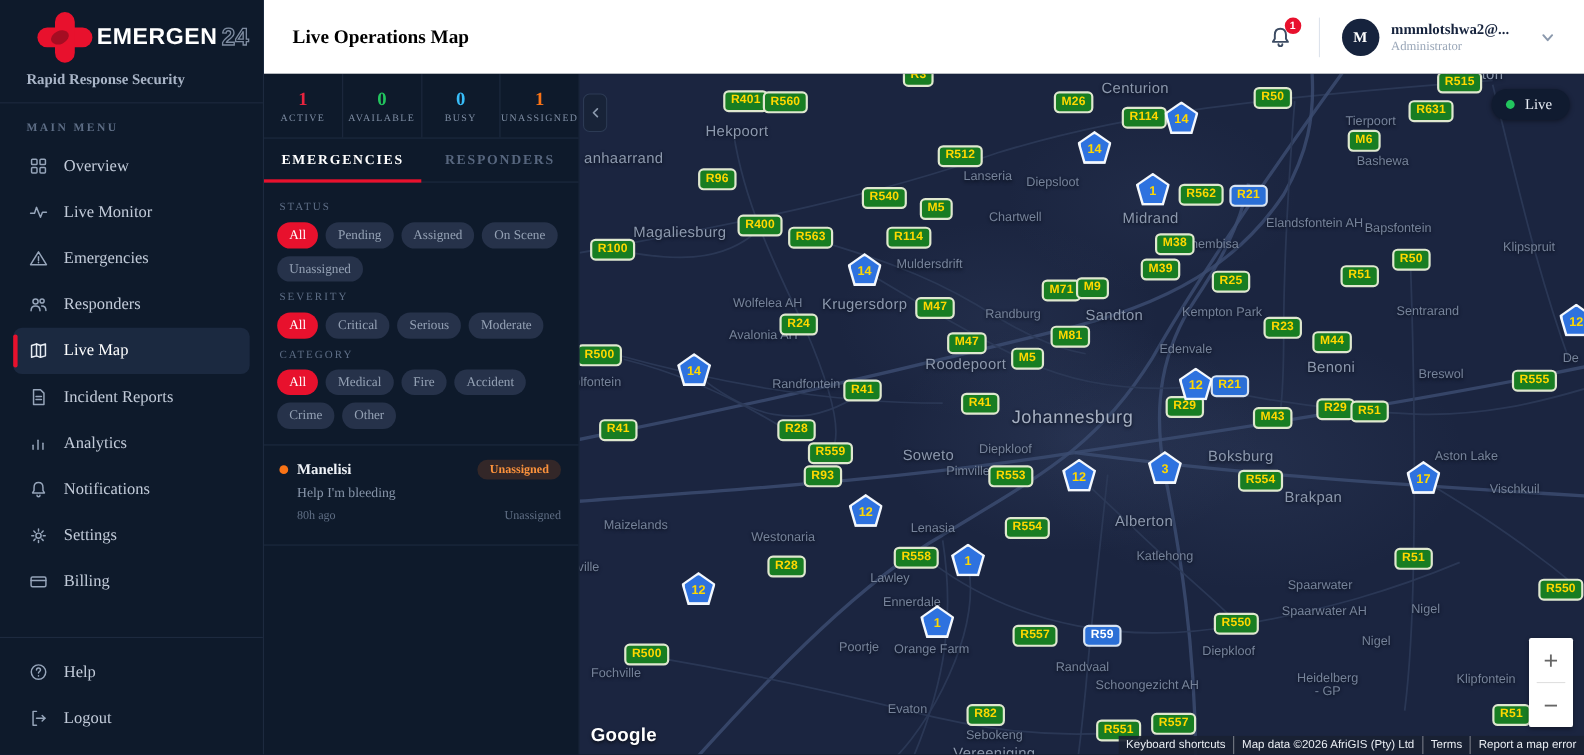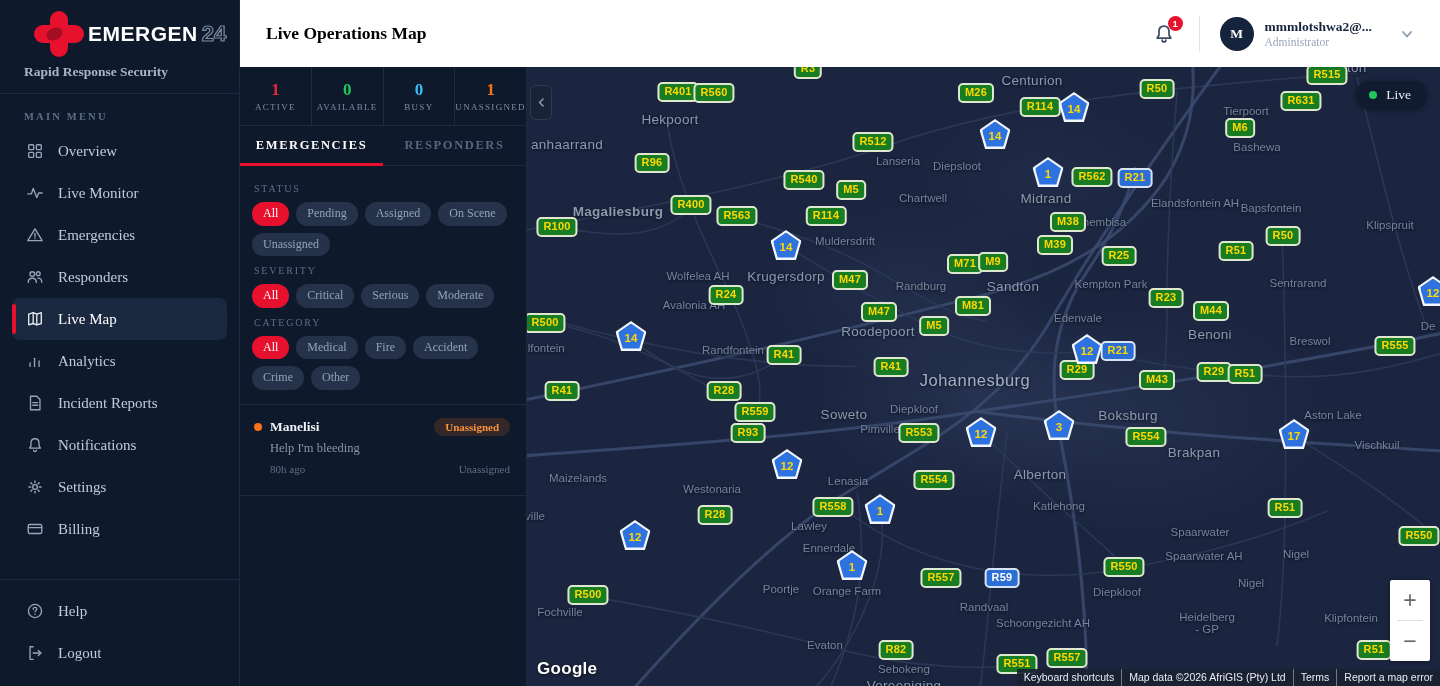--- a/index.html
+++ b/index.html
@@ -160,36 +160,36 @@
             <path d="M3 4.5 L8 3 L12 4.5 L17 3 V15 L12 16.5 L8 15 L3 16.5 Z"></path>
             <line x1="8" y1="3" x2="8" y2="15"></line>
             <line x1="12" y1="4.5" x2="12" y2="16.5"></line>
           </svg>
         </span>
         <span class="nav-label">Live Map</span>
       </div>
       <div class="nav-item">
         <span class="nav-icon">
           <svg viewBox="0 0 20 20">
+            <path d="M5 2.5 H12 L15.5 6 V17.5 H5 Z"></path>
+            <line x1="7.5" y1="9.5" x2="13" y2="9.5"></line>
+            <line x1="7.5" y1="12.5" x2="13" y2="12.5"></line>
+          </svg>
+        </span>
+        <span class="nav-label">Incident Reports</span>
+      </div>
+      <div class="nav-item">
+        <span class="nav-icon">
+          <svg viewBox="0 0 20 20">
             <line x1="4.5" y1="16" x2="4.5" y2="12"></line>
             <line x1="9.5" y1="16" x2="9.5" y2="7"></line>
             <line x1="14.5" y1="16" x2="14.5" y2="10"></line>
           </svg>
         </span>
         <span class="nav-label">Analytics</span>
-      </div>
-      <div class="nav-item">
-        <span class="nav-icon">
-          <svg viewBox="0 0 20 20">
-            <path d="M5 2.5 H12 L15.5 6 V17.5 H5 Z"></path>
-            <line x1="7.5" y1="9.5" x2="13" y2="9.5"></line>
-            <line x1="7.5" y1="12.5" x2="13" y2="12.5"></line>
-          </svg>
-        </span>
-        <span class="nav-label">Incident Reports</span>
       </div>
       <div class="nav-item">
         <span class="nav-icon">
           <svg viewBox="0 0 20 20">
             <path d="M10 3 c-3 0-4.5 2-4.5 5 v3 l-1.5 2.5 h12 L14.5 11 V8 c0-3-1.5-5-4.5-5 Z"></path>
             <path d="M8.5 15.8 a1.5 1.5 0 0 0 3 0"></path>
           </svg>
         </span>
         <span class="nav-label">Notifications</span>
       </div>
@@ -370,21 +370,21 @@
           <span class="mlabel s1" style="left: 730px; top: 80px;">Bashewa</span>
           <span class="mlabel s2" style="left: 143px; top: 52px;">Hekpoort</span>
           <span class="mlabel s2" style="left: 40px; top: 77px;">anhaarrand</span>
           <span class="mlabel s1" style="left: 371px; top: 94px;">Lanseria</span>
           <span class="mlabel s1" style="left: 430px; top: 99px;">Diepsloot</span>
           <span class="mlabel s1" style="left: 396px; top: 131px;">Chartwell</span>
           <span class="mlabel s2" style="left: 519px; top: 131px;">Midrand</span>
           <span class="mlabel s1" style="left: 668px; top: 136px;">Elandsfontein AH</span>
           <span class="mlabel s1" style="left: 744px; top: 141px;">Bapsfontein</span>
           <span class="mlabel s1" style="left: 863px; top: 158px;">Klipspruit</span>
-          <span class="mlabel s2" style="left: 91px; top: 144px; font-weight: bold;">Magaliesburg</span>
+          <span class="mlabel s2" style="left: 91px; top: 144px;">Magaliesburg</span>
           <span class="mlabel s1" style="left: 318px; top: 174px;">Muldersdrift</span>
           <span class="mlabel s1" style="left: 574px; top: 155px;">Thembisa</span>
           <span class="mlabel s1" style="left: 171px; top: 209px;">Wolfelea AH</span>
           <span class="mlabel s2" style="left: 259px; top: 209px;">Krugersdorp</span>
           <span class="mlabel s1" style="left: 394px; top: 219px;">Randburg</span>
           <span class="mlabel s2" style="left: 486px; top: 219px;">Sandton</span>
           <span class="mlabel s1" style="left: 584px; top: 217px;">Kempton Park</span>
           <span class="mlabel s1" style="left: 771px; top: 216px;">Sentrarand</span>
           <span class="mlabel s1" style="left: 167px; top: 238px;">Avalonia AH</span>
           <span class="mlabel s1" style="left: 551px; top: 251px;">Edenvale</span>
@@ -421,21 +421,21 @@
           <span class="mlabel s1" style="left: 516px; top: 556px;">Schoongezicht AH</span>
           <span class="mlabel s1" style="left: 680px; top: 556px;">Heidelberg
 - GP</span>
           <span class="mlabel s1" style="left: 824px; top: 551px;">Klipfontein</span>
           <span class="mlabel s1" style="left: 33px; top: 545px;">Fochville</span>
           <span class="mlabel s1" style="left: 298px; top: 578px;">Evaton</span>
           <span class="mlabel s1" style="left: 377px; top: 602px;">Sebokeng</span>
           <span class="mlabel s2" style="left: 377px; top: 618px;">Vereeniging</span>
         </div>
       <div id="map-badges">
-          <span class="rbadge" style="left: 281px; top: 2px;">R3</span>
+          <span class="rbadge" style="left: 308px; top: 2px;">R3</span>
           <span class="rbadge" style="left: 151px; top: 25px;">R401</span>
           <span class="rbadge" style="left: 187px; top: 26px;">R560</span>
           <span class="rbadge" style="left: 449px; top: 26px;">M26</span>
           <span class="rbadge" style="left: 513px; top: 40px;">R114</span>
           <span class="rbadge" style="left: 630px; top: 22px;">R50</span>
           <span class="rbadge" style="left: 800px; top: 8px;">R515</span>
           <span class="rbadge" style="left: 774px; top: 34px;">R631</span>
           <span class="rbadge" style="left: 713px; top: 61px;">M6</span>
           <span class="rbadge" style="left: 346px; top: 75px;">R512</span>
           <span class="rbadge" style="left: 125px; top: 96px;">R96</span>

